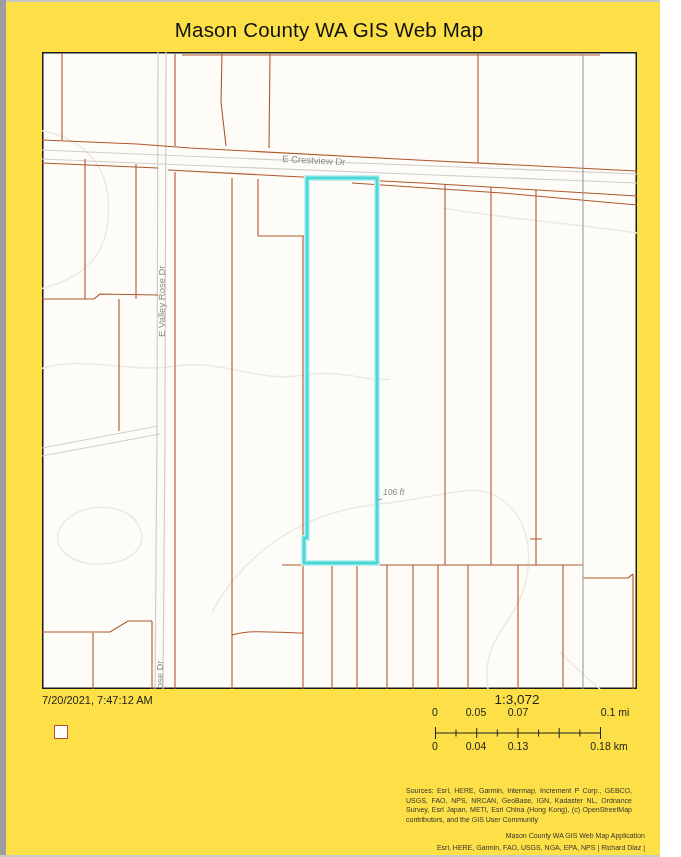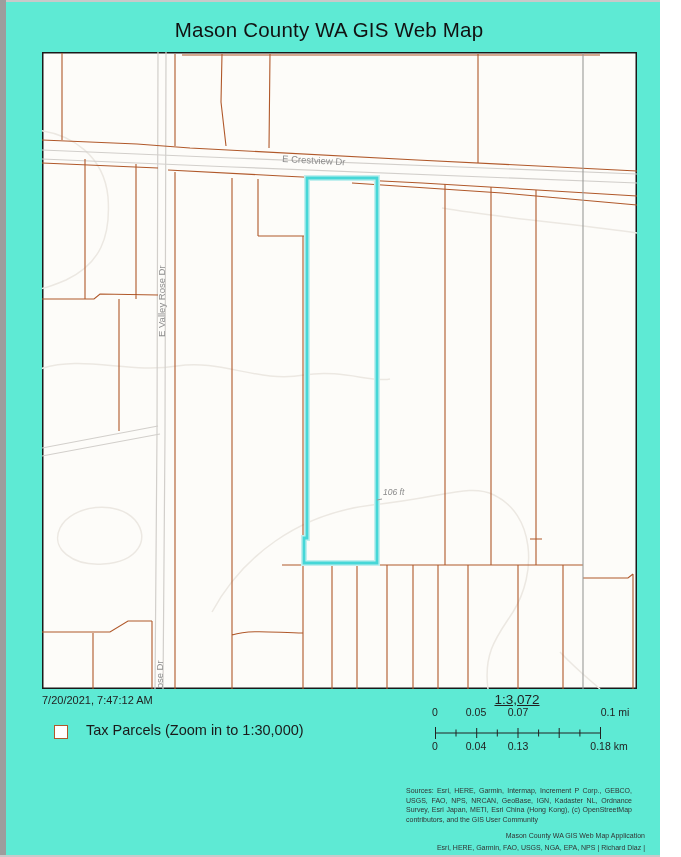--- a/index.html
+++ b/index.html
@@ -1,27 +1,27 @@
 <!DOCTYPE html>
 <html><head>
 <meta charset="utf-8">
 <style>
   html,body{margin:0;padding:0;background:#fff;}
-  .page{position:relative;width:660px;height:857px;background:#5eead4;overflow:hidden;
+  .page{position:relative;width:660px;height:857px;background:#fde047;overflow:hidden;
         font-family:"Liberation Sans",sans-serif;color:#1a1a1a;}
   .edge-left{position:absolute;left:0;top:0;width:6px;height:857px;background:#9d9d9d;}
   .edge-top{position:absolute;left:0;top:0;width:681px;height:2px;background:#c9c9c9;}
   .edge-right{position:absolute;left:671px;top:0;width:2px;height:857px;background:#b7b7b7;}
   .edge-bottom{position:absolute;left:0;top:855px;width:681px;height:2px;background:#c9c9c9;}
   .title{position:absolute;left:8px;right:10px;top:18px;text-align:center;
          font-size:20.5px;color:#111;letter-spacing:0.2px;}
   .map-wrap{position:absolute;left:42px;top:52px;width:595px;height:637px;}
   .timestamp{position:absolute;left:42px;top:694px;font-size:11px;color:#222;}
   .scale-ratio{position:absolute;left:442px;top:692px;width:150px;text-align:center;
-               font-size:13.5px;color:#222;text-decoration:underline;}
+               font-size:13.5px;color:#222;}
   .legend{position:absolute;left:52px;top:716px;}
   .legend-row{position:relative;height:28px;display:flex;align-items:center;}
   .swatch-county{width:11px;height:11px;border:3px dashed #000;outline:2px solid #b3b3b3;
                  background:#fff;margin-right:16px;}
   .swatch-parcel{width:12px;height:12px;border:1.5px solid #b0582a;background:#fff;
                  margin:3px 18px 0 2px;}
   .legend-label{font-size:14.5px;color:#1a1a1a;}
   .scalebar{position:absolute;left:435px;top:706px;width:200px;height:52px;font-size:10.5px;color:#222;}
   .sb{position:absolute;transform:translateX(-50%);white-space:nowrap;}
   .sb-mi{top:0;}
@@ -97,21 +97,20 @@
       </g>
     </svg>
   </div>
 
   <div class="timestamp">7/20/2021, 7:47:12 AM</div>
   <div class="scale-ratio">1:3,072</div>
 
   <div class="legend">
     <div class="legend-row">
       <div class="swatch-parcel"></div>
-      <div class="legend-label">Tax Parcels (Zoom in to 1:30,000)</div>
     </div>
   </div>
 
   <div class="scalebar">
     <span class="sb sb-mi" style="left:0px">0</span>
     <span class="sb sb-mi" style="left:41px">0.05</span>
     <span class="sb sb-mi" style="left:83px">0.07</span>
     <span class="sb sb-mi" style="left:180px">0.1 mi</span>
     <svg class="sb-line" width="180" height="14">
       <g stroke="#222" stroke-width="1">

